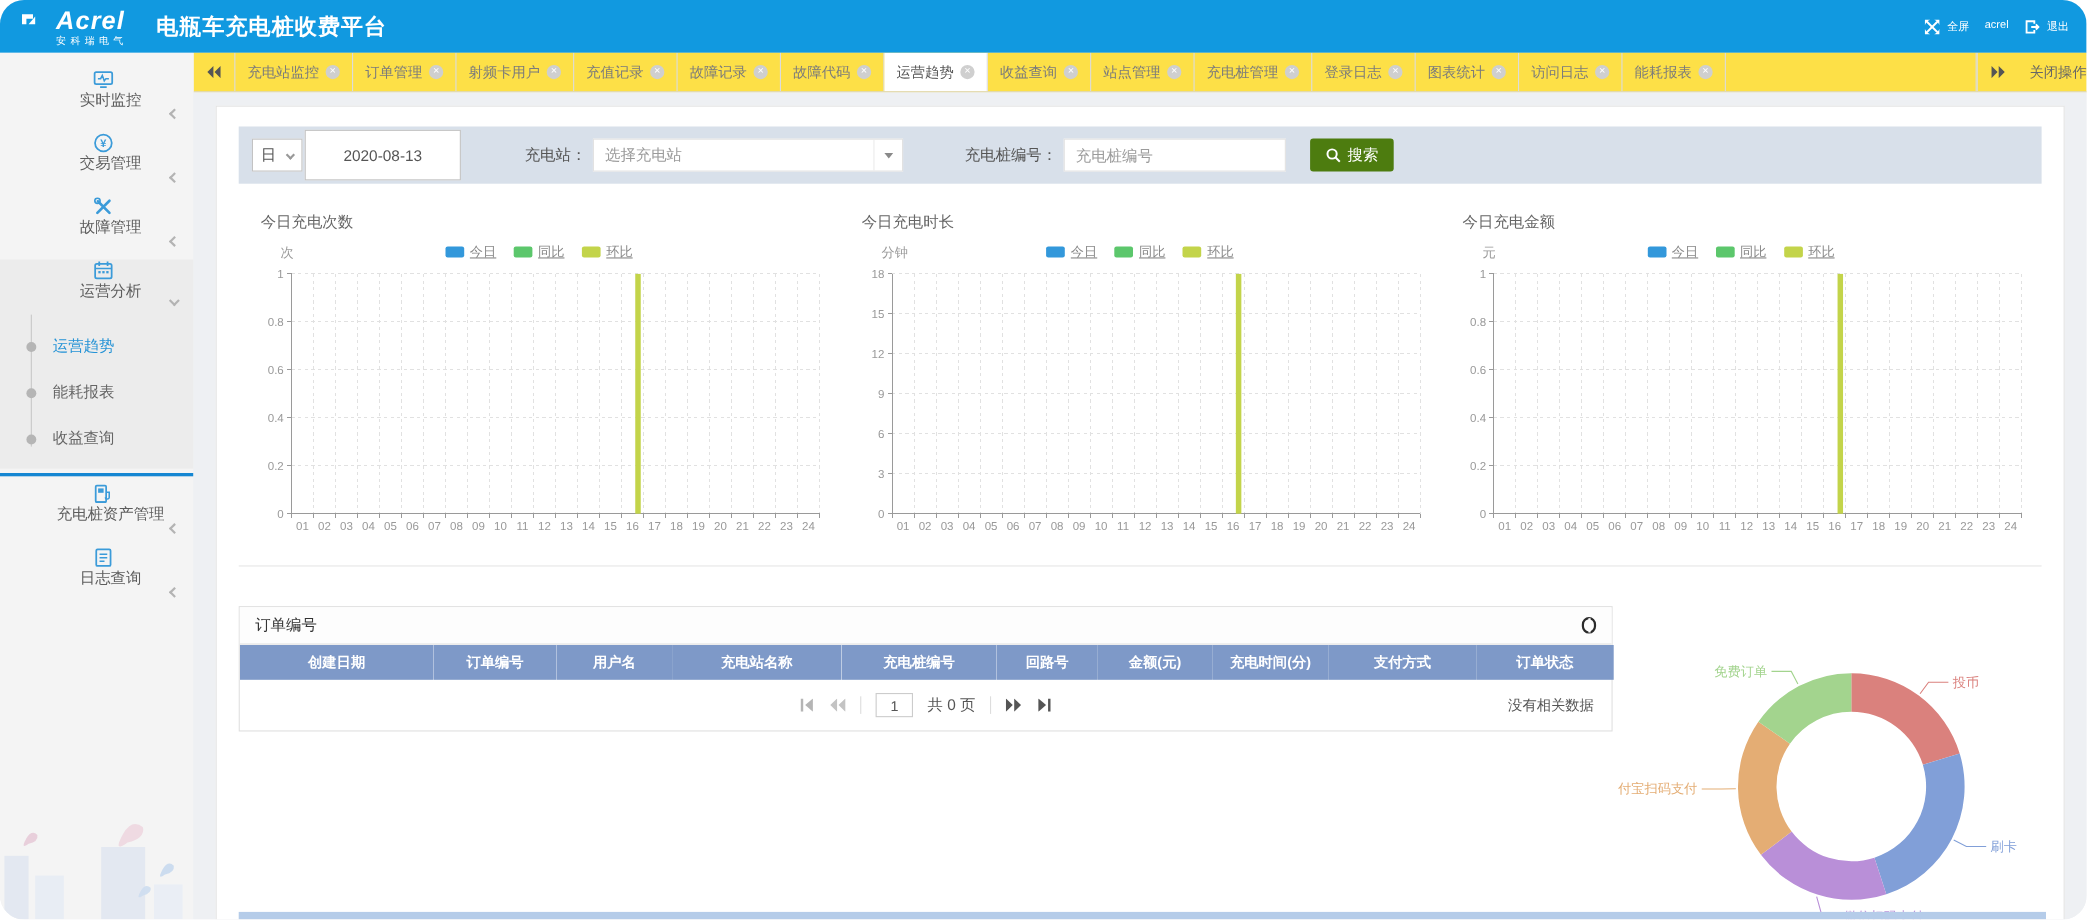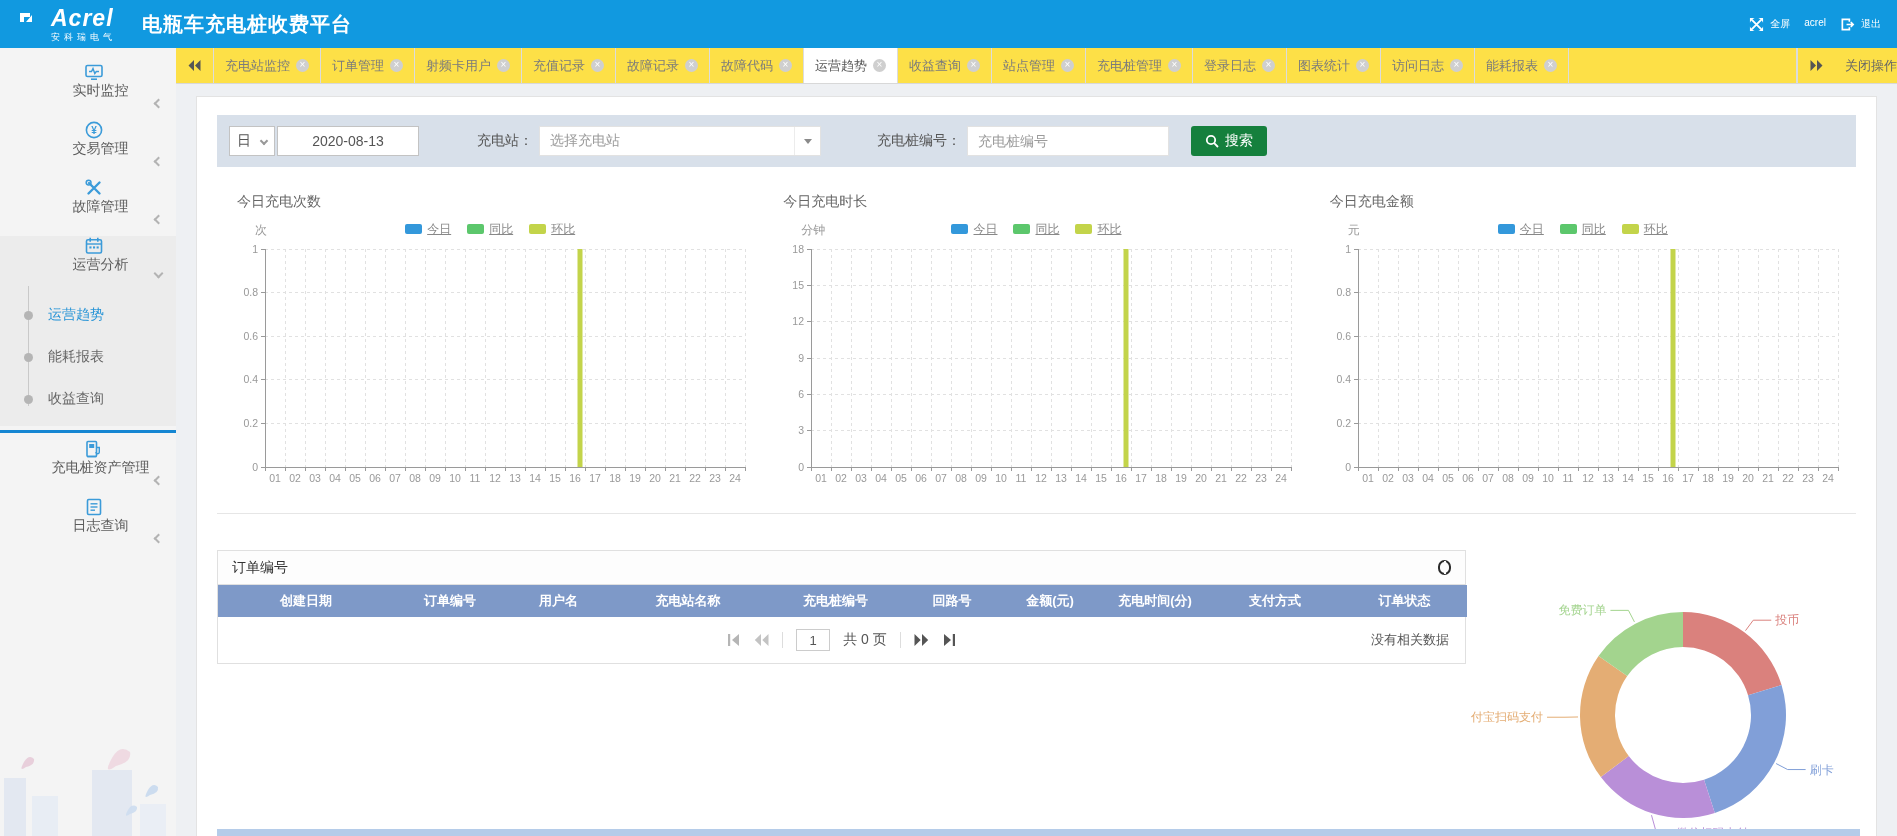--- a/index.html
+++ b/index.html
@@ -1,17 +1,17 @@
 <!DOCTYPE html>
 <html><head>
 <meta charset="utf-8">
 <style>
   * { box-sizing: border-box; }
   body { margin:0; font-family:"Liberation Sans","DejaVu Sans",sans-serif; }
-  .page { width:1897px; height:836px; position:relative; overflow:hidden; background:#eef0f3; }
+  .page { width:1897px; height:836px; position:relative; overflow:hidden; background:#eef0f3;border-radius:22px; }
 
   
   .app-header { height:48px; background:#1199e0; display:flex; align-items:center; color:#fff; padding:0 16px; }
   .logo-block { display:flex; align-items:center; margin-right:26px; }
   .logo-txt { display:flex; flex-direction:column; line-height:1; margin-left:5px; }
   .logo-text { font-size:23px; font-weight:bold; font-style:italic; letter-spacing:1px; }
   .logo-sub { font-size:9px; letter-spacing:4px; margin-top:3px; }
   .app-title { font-size:20px; font-weight:bold; letter-spacing:1px; }
   .header-right { margin-left:auto; display:flex; align-items:flex-start; gap:14px; font-size:10px; }
   .header-link { display:flex; align-items:center; gap:6px; cursor:pointer; }
@@ -46,29 +46,29 @@
   .tab-spacer { flex:1; border-right:1px solid #dcdcdc; }
   .close-ops { display:flex; align-items:center; padding:0 10px; color:#666; font-size:13px; flex:none; width:96px; margin-right:-34px; cursor:pointer; }
 
   
   .content { flex:1; position:relative; background:#eef0f3; overflow:hidden; }
   .panel { position:absolute; left:20px; top:12px; right:20px; bottom:-10px; background:#fff; border:1px solid #e3e3e3; padding:18px 20px 0; }
 
   .filter-bar { height:52px; background:#d8e0ea; display:flex; align-items:center; padding:0 12px; font-size:14px; color:#555; }
   .period-box { width:46px; height:30px; background:#fff; border:1px solid #c3c3c3; display:flex; align-items:center; justify-content:space-between; padding:0 7px; cursor:pointer; }
   .period-box .chev { border-color:#999; margin:0; width:6px; height:6px; }
-  .date-input { width:142px; height:30px; border:1px solid #c3c3c3; background:#fff; text-align:center; font-size:14px; color:#555; margin-left:2px; font-family:inherit; }
+  .date-input { width:142px; height:46px; border:1px solid #c3c3c3; background:#fff; text-align:center; font-size:14px; color:#555; margin-left:2px; font-family:inherit; }
   .f-label { margin-left:58px; }
   .station-select { width:282px; height:30px; background:#fff; display:flex; align-items:center; margin-left:6px; cursor:pointer; border:1px solid #e2e2e2; }
   .station-select .ph { color:#9b9b9b; padding-left:10px; flex:1; }
   .select-caret { width:26px; height:100%; border-left:1px solid #ececec; display:flex; align-items:center; justify-content:center; }
   .caret-down { width:0; height:0; border-left:4px solid transparent; border-right:4px solid transparent; border-top:5px solid #8a8a8a; }
   .pile-input { width:202px; height:30px; border:1px solid #e2e2e2; background:#fff; padding:0 10px; font-size:14px; color:#555; margin-left:6px; font-family:inherit; }
   .pile-input::placeholder { color:#9b9b9b; }
-  .search-btn { margin-left:22px; height:30px; background:#15803d; color:#fff; border:none; border-radius:3px; font-size:14px; padding:0 14px; display:flex; align-items:center; gap:6px; cursor:pointer; font-family:inherit; }
+  .search-btn { margin-left:22px; height:30px; background:#4d7c0f; color:#fff; border:none; border-radius:3px; font-size:14px; padding:0 14px; display:flex; align-items:center; gap:6px; cursor:pointer; font-family:inherit; }
 
   .charts-row { display:flex; margin-top:26px; }
   .chart { flex:1; min-width:0; padding:0 6px; }
   .chart-title { font-size:14px; color:#666; padding-left:14px; }
   .chart-sub { position:relative; height:24px; margin-top:6px; }
   .chart-unit { position:absolute; left:32px; top:5px; font-size:12px; color:#999; }
   .chart-legend { display:flex; justify-content:center; gap:16px; align-items:center; height:100%; }
   .legend-item { display:flex; align-items:center; gap:5px; font-size:12px; color:#888;text-decoration:underline; }
   .legend-swatch { width:17px; height:10px; border-radius:2px; }
 

